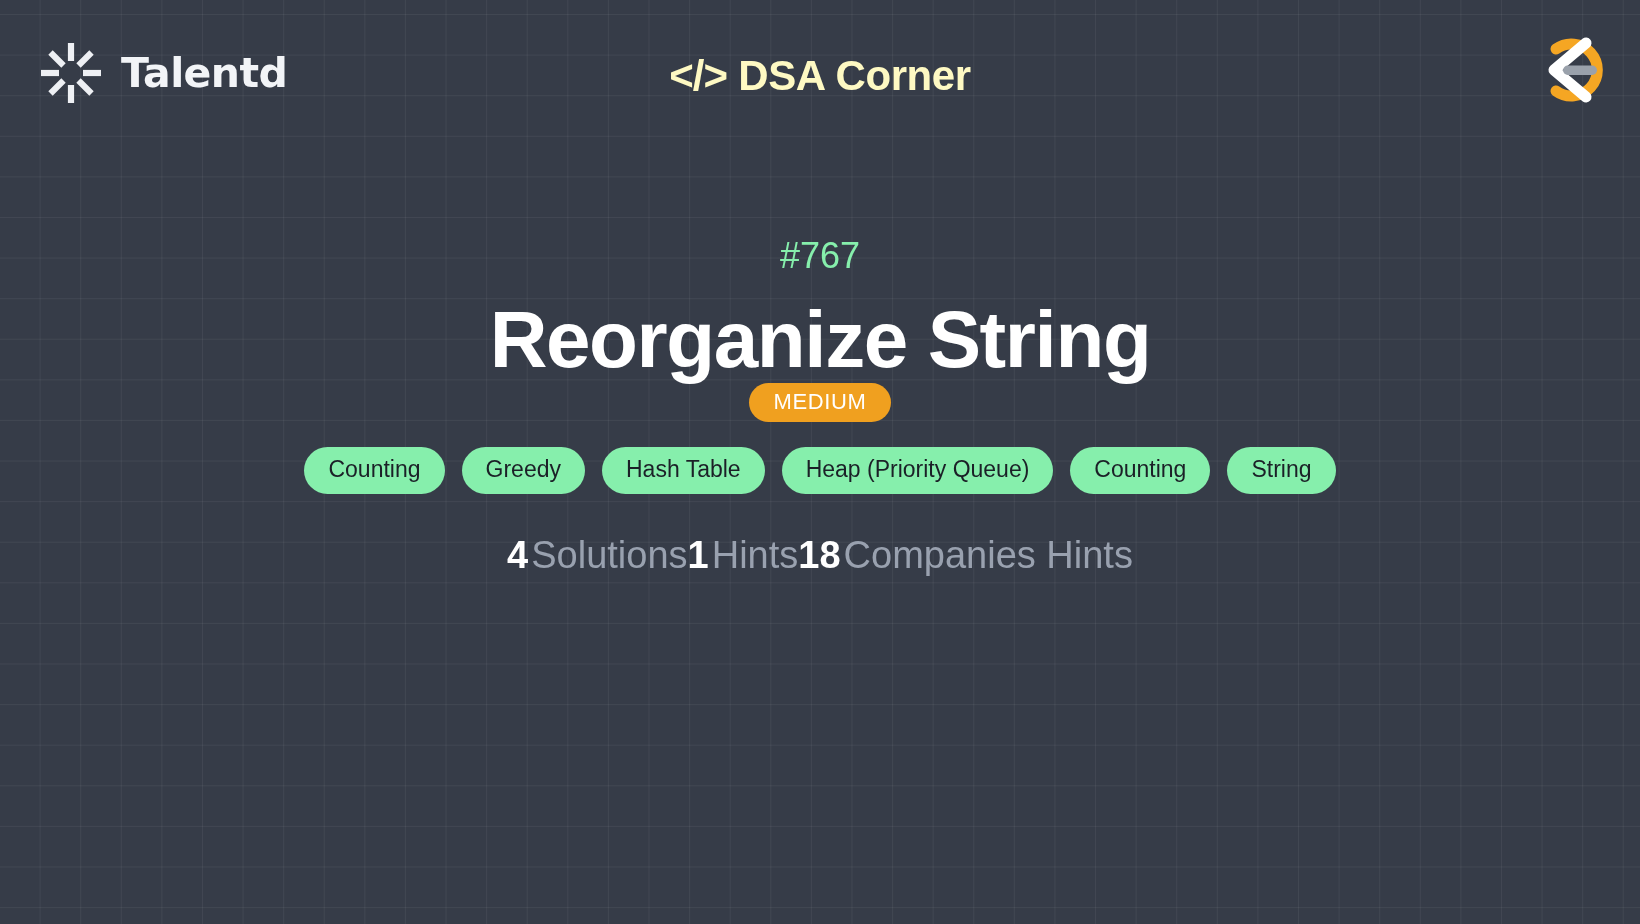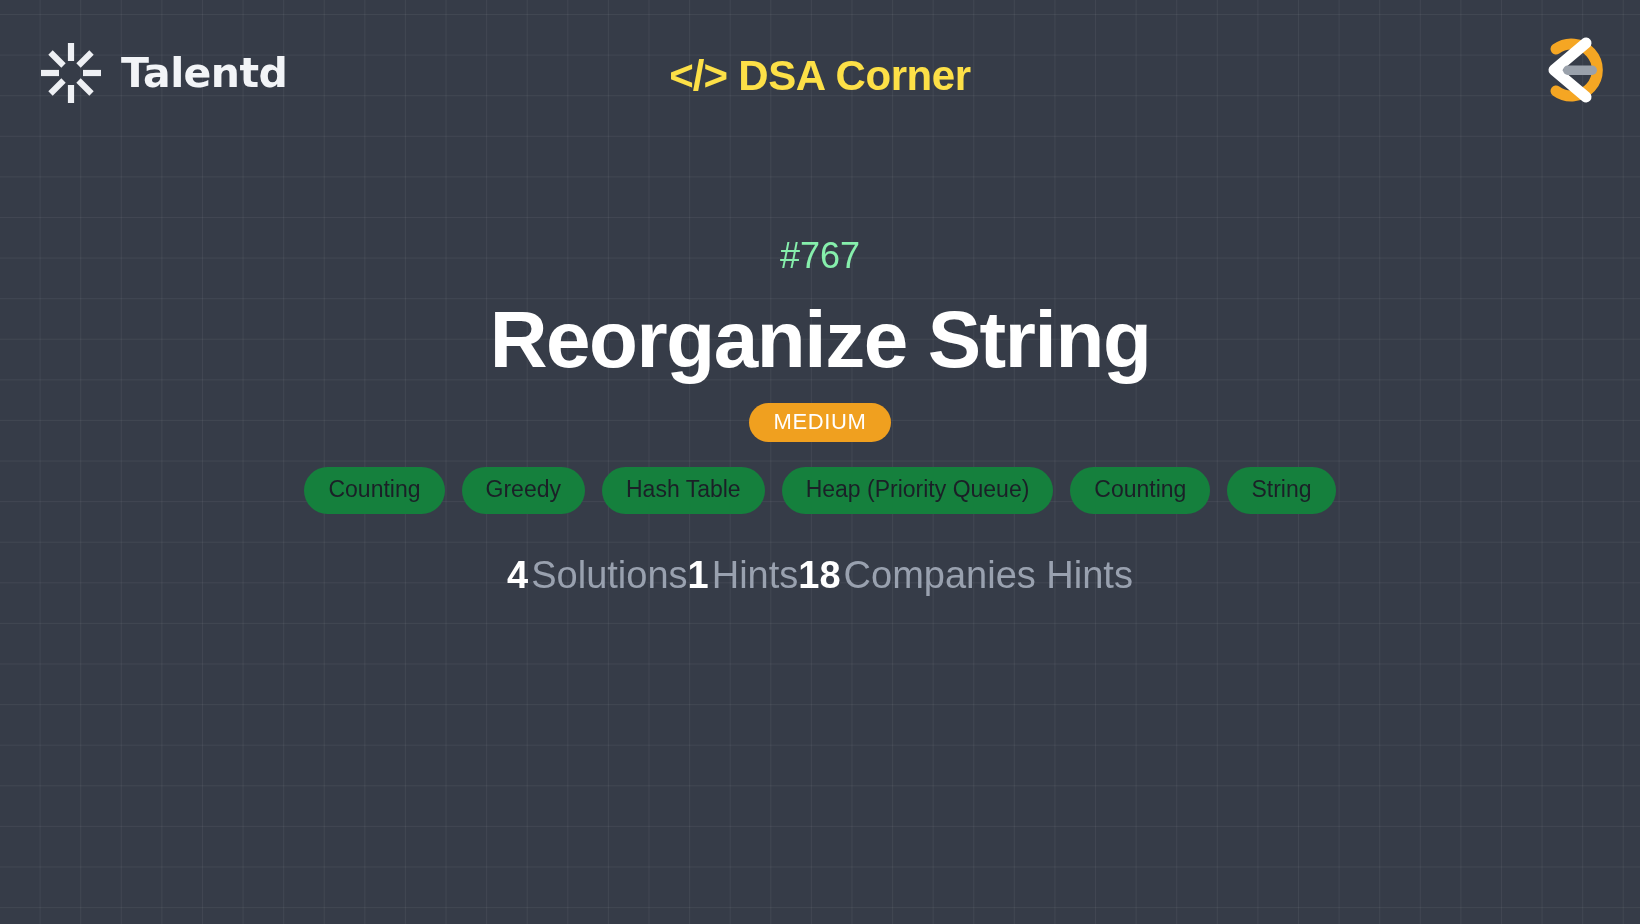--- a/index.html
+++ b/index.html
@@ -60,21 +60,21 @@
     letter-spacing:-0.6px;
     line-height:1;
     font-family:"DejaVu Sans", sans-serif;
   }
 
   #header-title {
     position:absolute;
     left:0; right:0;
     top:52px;
     text-align:center;
-    color:#fde047;
+    color:#fef9c3;
     font-size:42px;
     font-weight:700;
     letter-spacing:-0.4px;
     white-space:nowrap;
   }
   #header-title .code-glyph { letter-spacing:-1px; }
 
   #corner-logo {
     position:absolute;
     right:27px;
@@ -107,21 +107,20 @@
     color:#ffffff;
     font-size:80px;
     font-weight:700;
     line-height:1.06;
     letter-spacing:-1.4px;
     text-align:center;
     white-space:nowrap;
   }
 
   #difficulty-badge {
-    margin-top:20px;
     background:#f0a01f;
     color:#ffffff;
     font-size:22px;
     font-weight:500;
     letter-spacing:0.6px;
     padding:8px 25px 9px;
     border-radius:22px;
     line-height:1;
   }
 
@@ -129,21 +128,21 @@
     margin-top:25px;
     display:flex;
     flex-direction:row;
     flex-wrap:nowrap;
     justify-content:center;
     align-items:center;
     gap:17px;
   }
 
   .tag-pill {
-    background:#15803d;
+    background:#86efac;
     color:#1b2027;
     font-size:23px;
     font-weight:400;
     line-height:1;
     padding:11px 24px 13px;
     border-radius:24px;
     white-space:nowrap;
   }
 
   #stats {

